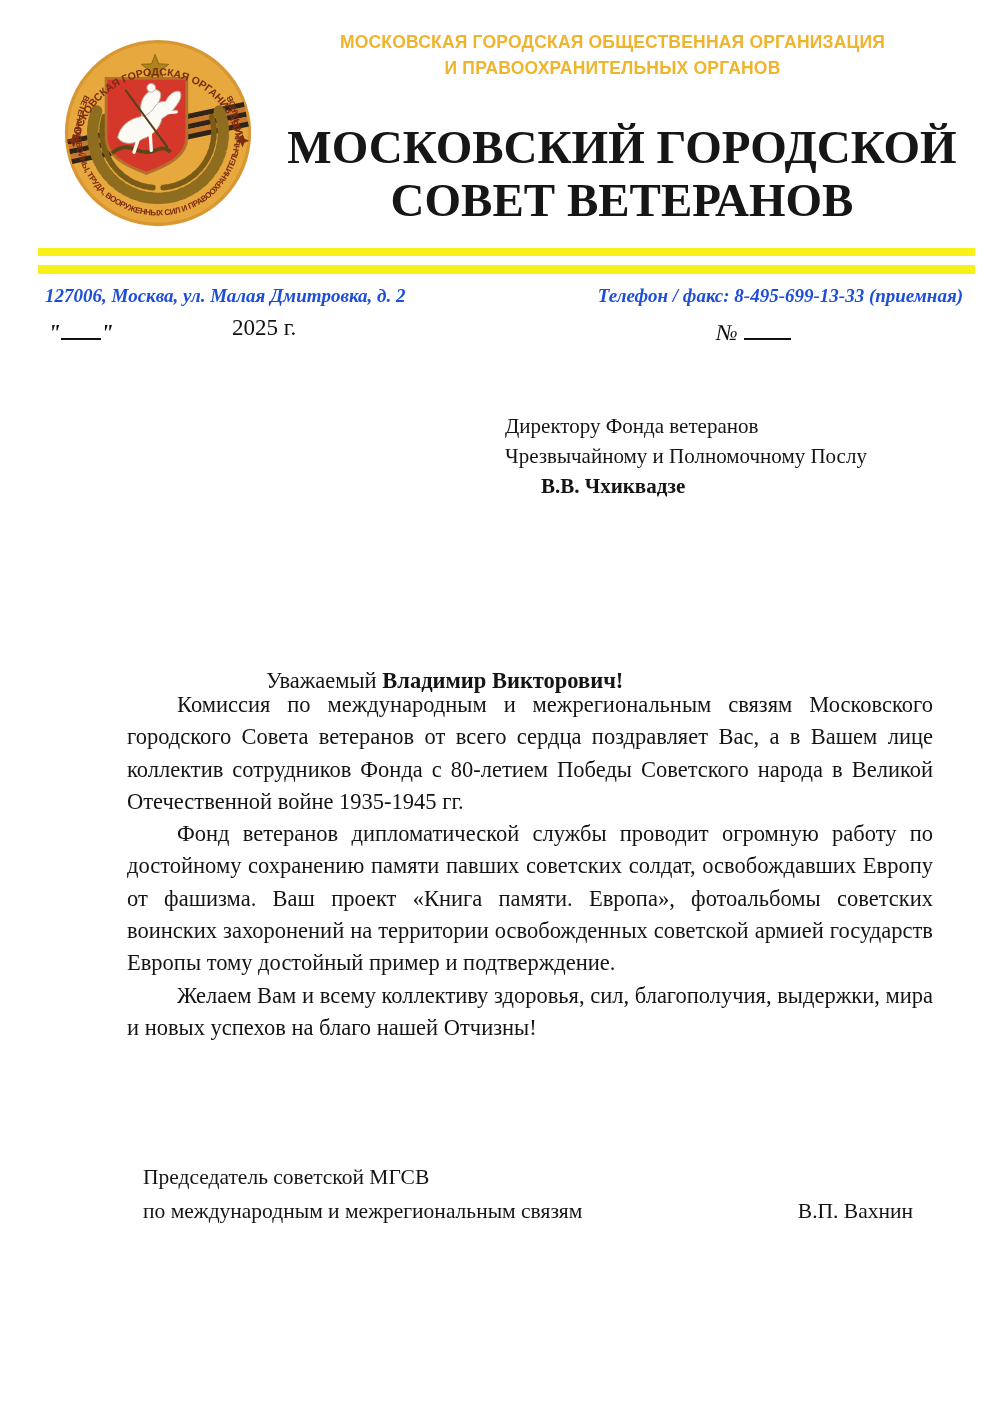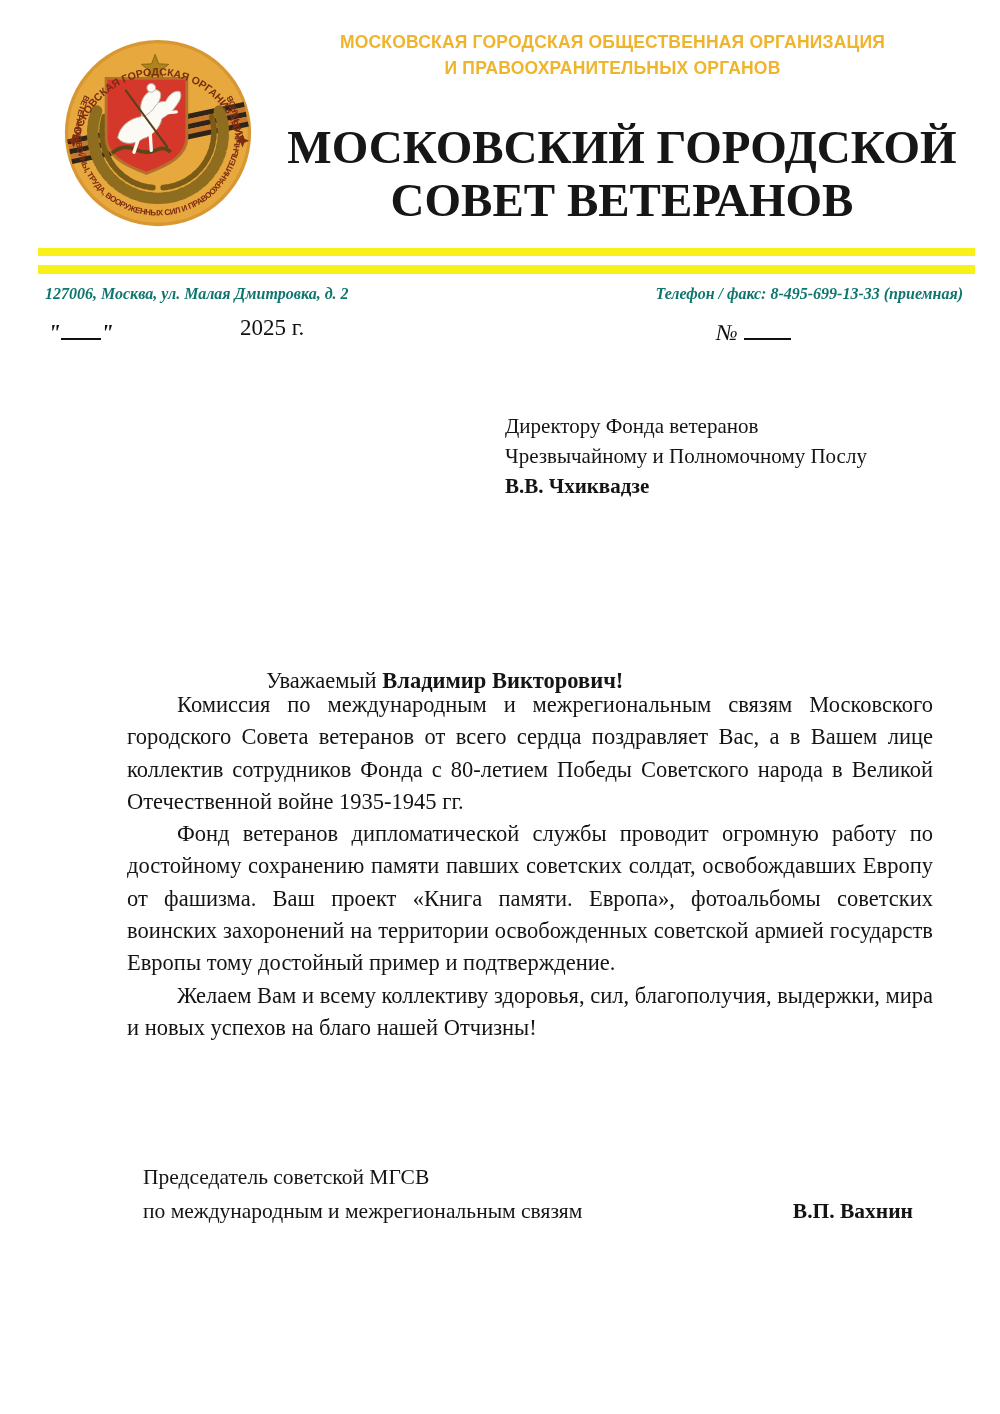--- a/index.html
+++ b/index.html
@@ -15,47 +15,47 @@
     font-size:17.5px;line-height:25.5px;color:#EFB42C;letter-spacing:.2px;
   }
   .main-title{
     position:absolute;left:262px;top:106px;width:690px;margin:15px;text-align:center;
     font-family:"Liberation Serif", serif;font-weight:bold;
     font-size:47px;line-height:53px;color:#161616;letter-spacing:0px;
   }
   .bar{position:absolute;left:38px;width:937px;background:#F8F018;}
   .bar-1{top:248px;height:8px;}
   .bar-2{top:265px;height:9px;}
-  .contact{position:absolute;top:285px;font-weight:bold;font-style:italic;font-size:16px;color:#0f766e;}
+  .contact{position:absolute;top:285px;font-weight:bold;font-style:italic;font-size:19px;color:#1d4ed8;}
   .contact.address{left:45px;}
   .contact.phone{right:37px;}
   
   .ref{position:absolute;top:315px;font-size:23px;color:#111;}
   .ref-date{left:48px;}
-  .ref-year{left:240px;text-align:center;}
+  .ref-year{left:232px;text-align:center;}
   .ref-number{left:716px;font-style:italic;}
   .q{font-style:italic;font-weight:bold;}
   .blank{display:inline-block;border-bottom:2px solid #111;height:1em;vertical-align:baseline;}
   .blank.day{width:40px;}
   .blank.num{width:47px;margin-left:6px;}
   
   .recipient{position:absolute;left:505px;top:411px;font-size:21px;line-height:30.2px;}
-  .recipient .bold{font-weight:bold;}
+  .recipient .bold{font-weight:bold;margin-left:36px;}
   
   .salutation{position:absolute;left:266px;top:668px;font-size:22.5px;}
   .salutation .bold{font-weight:bold;}
   .body-text{
     position:absolute;left:127px;top:689px;width:806px;
     font-size:22.5px;line-height:32.3px;text-align:justify;
   }
   .body-text p{margin:0;text-indent:50px;}
   
   .signature{position:absolute;left:143px;top:1161px;width:770px;font-size:21.5px;line-height:33.5px;}
   .sig-row2{display:flex;justify-content:space-between;align-items:baseline;}
-  .sig-name{font-weight:bold;white-space:nowrap;text-align:right;}
+  .sig-name{font-weight:normal;white-space:nowrap;text-align:right;}
 </style>
 </head>
 <body>
 
 <div class="page">
 
   <div class="emblem">
     <svg viewBox="0 0 200 200" width="192" height="192" xmlns="http://www.w3.org/2000/svg" aria-hidden="true">
       <defs>
         <path id="arc-top" d="M 17,110 A 84,84 0 0 1 183,110" fill="none"></path>

